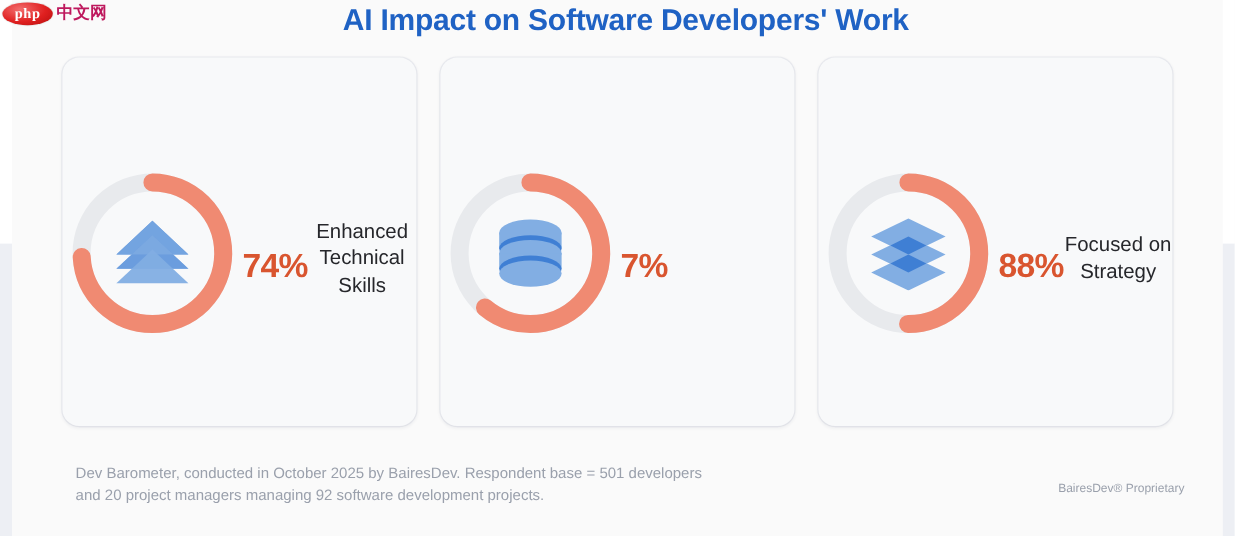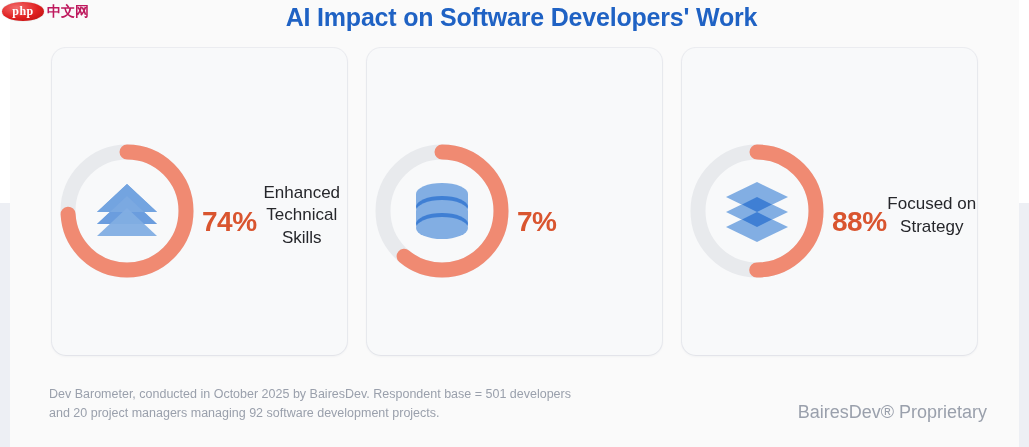--- a/index.html
+++ b/index.html
@@ -84,26 +84,26 @@
     letter-spacing:-0.5px;line-height:1;
   }
   .label{
     margin-top:13px;
     font-size:17px;color:#26272b;line-height:1.32;
     text-align:center;max-width:250px;font-weight:normal;
   }
 
   
   #footer-left{
-    position:absolute;left:49px;top:385px;width:620px;
+    position:absolute;left:63px;top:385px;width:620px;
     color:#9aa0ac;font-size:12.5px;line-height:1.5;z-index:25;
   }
   #footer-right{
     position:absolute;right:42px;top:402px;
-    color:#9aa0ac;font-size:18px;z-index:25;
+    color:#9aa0ac;font-size:10px;z-index:25;
   }
 </style>
 </head>
 <body>
 
 <div id="bg-lower-band"></div>
 <div id="slide-surface"></div>
 <div id="slide-top-white"></div>
 
 <div id="watermark">

